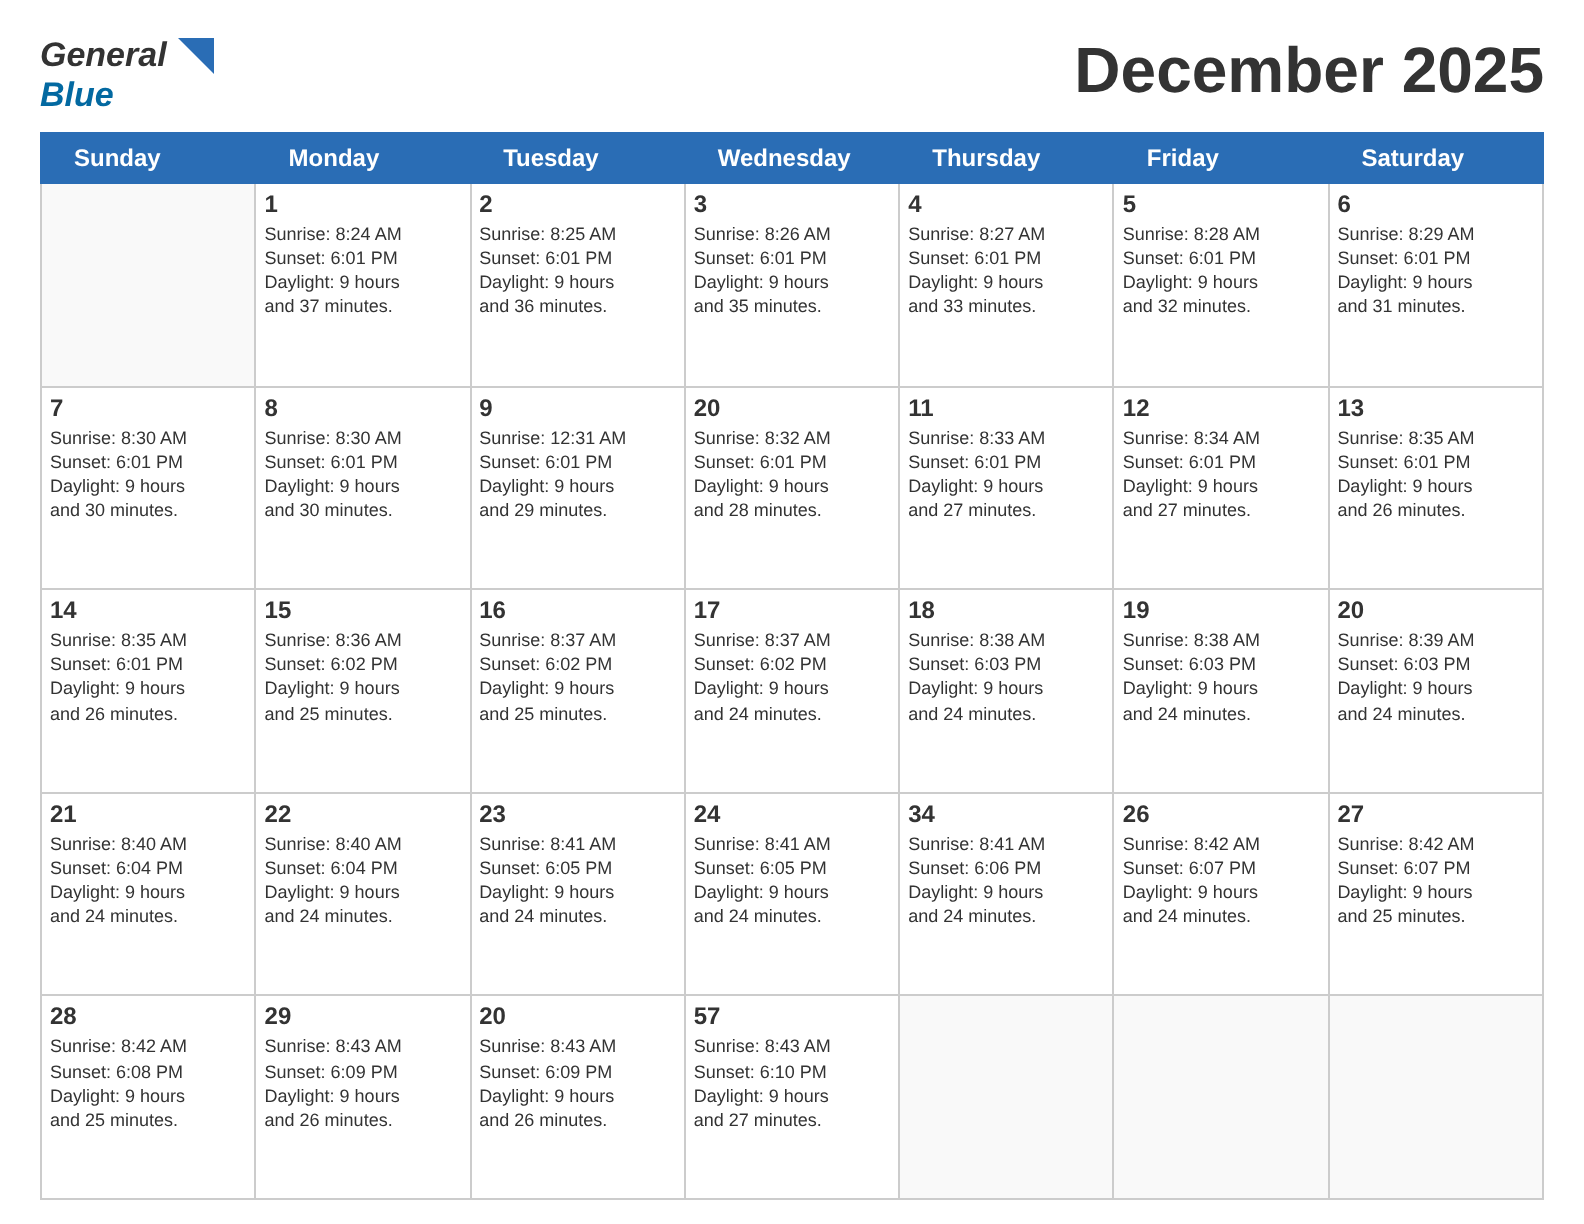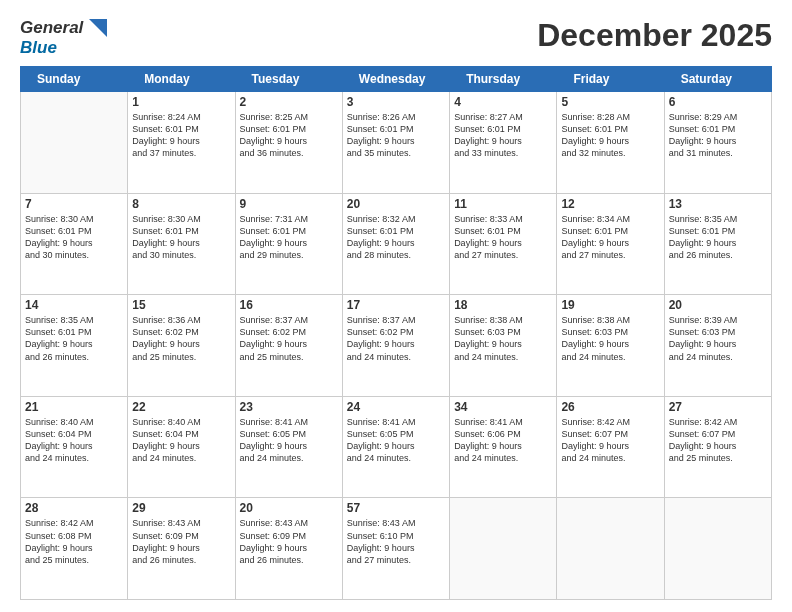--- a/index.html
+++ b/index.html
@@ -163,21 +163,21 @@
           <td>
             <span class="day-num">7</span>
             <div class="cell-text"><span>Sunrise: 8:30 AM</span><br><span>Sunset: 6:01 PM</span><br><span>Daylight: 9 hours</span><br><span>and 30 minutes.</span></div>
           </td>
           <td>
             <span class="day-num">8</span>
             <div class="cell-text"><span>Sunrise: 8:30 AM</span><br><span>Sunset: 6:01 PM</span><br><span>Daylight: 9 hours</span><br><span>and 30 minutes.</span></div>
           </td>
           <td>
             <span class="day-num">9</span>
-            <div class="cell-text"><span>Sunrise: 7:31 AM</span><br><span>Sunset: 6:01 PM</span><br><span>Daylight: 9 hours</span><br><span>and 29 minutes.</span></div>
+            <div class="cell-text"><span>Sunrise: 12:31 AM</span><br><span>Sunset: 6:01 PM</span><br><span>Daylight: 9 hours</span><br><span>and 29 minutes.</span></div>
           </td>
           <td>
             <span class="day-num">20</span>
             <div class="cell-text"><span>Sunrise: 8:32 AM</span><br><span>Sunset: 6:01 PM</span><br><span>Daylight: 9 hours</span><br><span>and 28 minutes.</span></div>
           </td>
           <td>
             <span class="day-num">11</span>
             <div class="cell-text"><span>Sunrise: 8:33 AM</span><br><span>Sunset: 6:01 PM</span><br><span>Daylight: 9 hours</span><br><span>and 27 minutes.</span></div>
           </td>
           <td>

